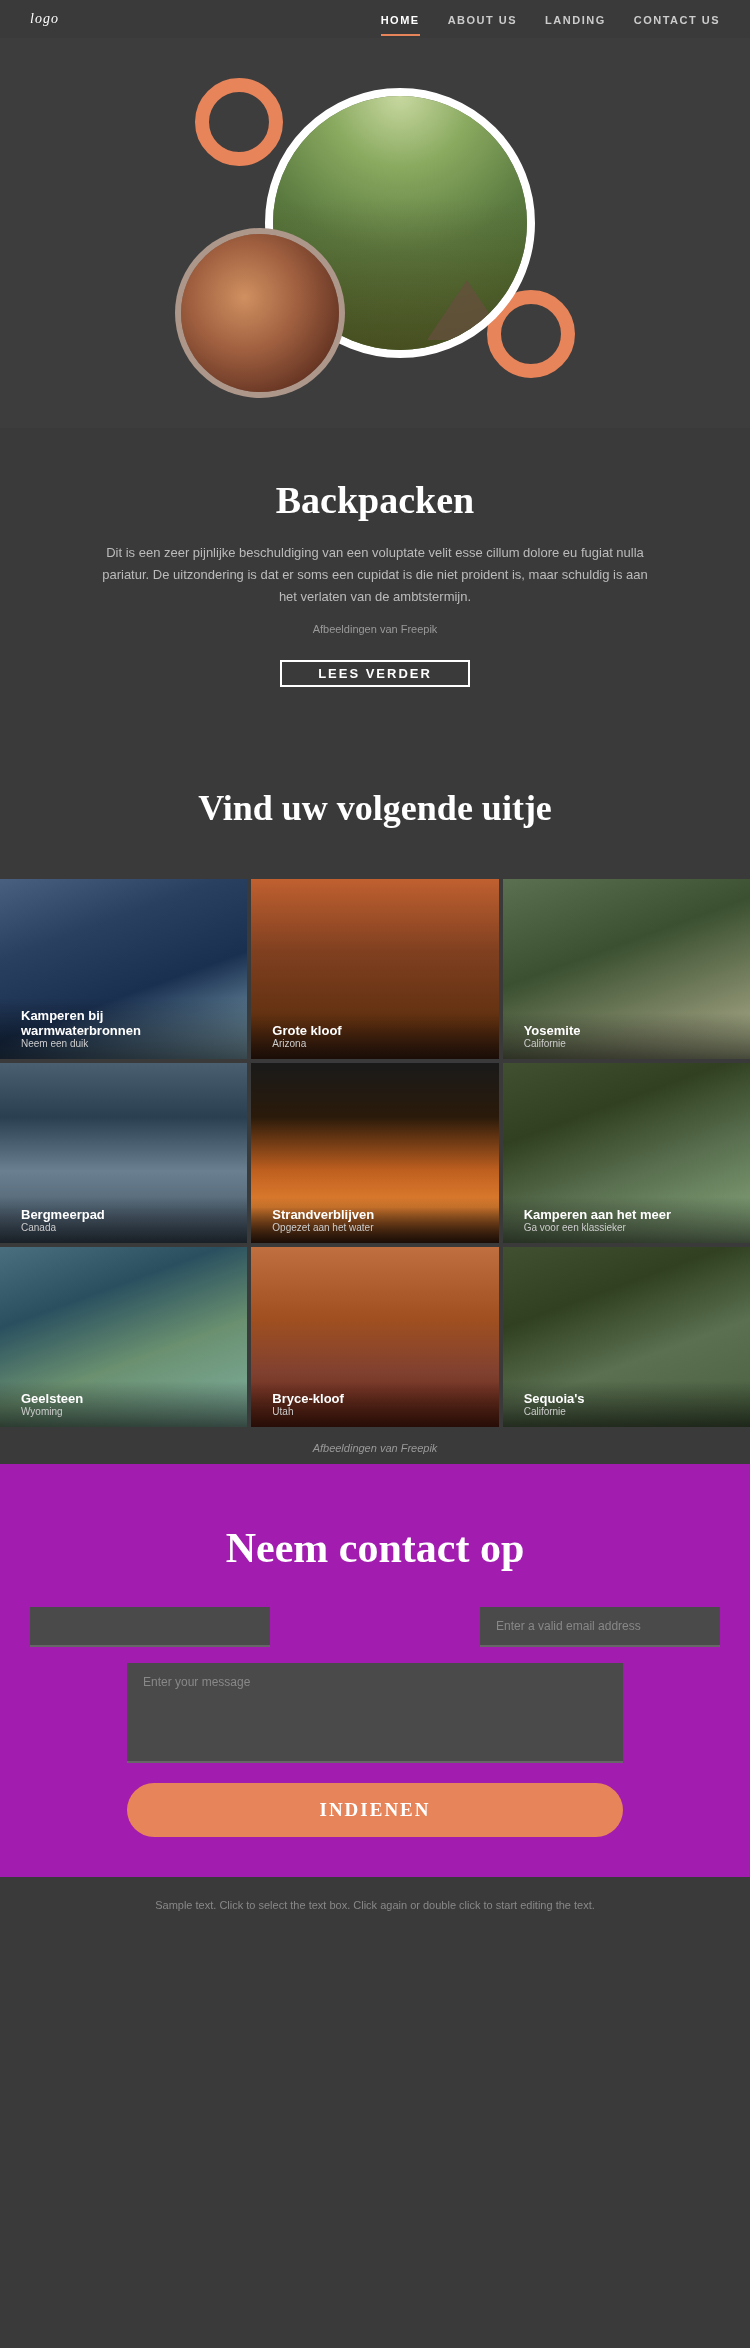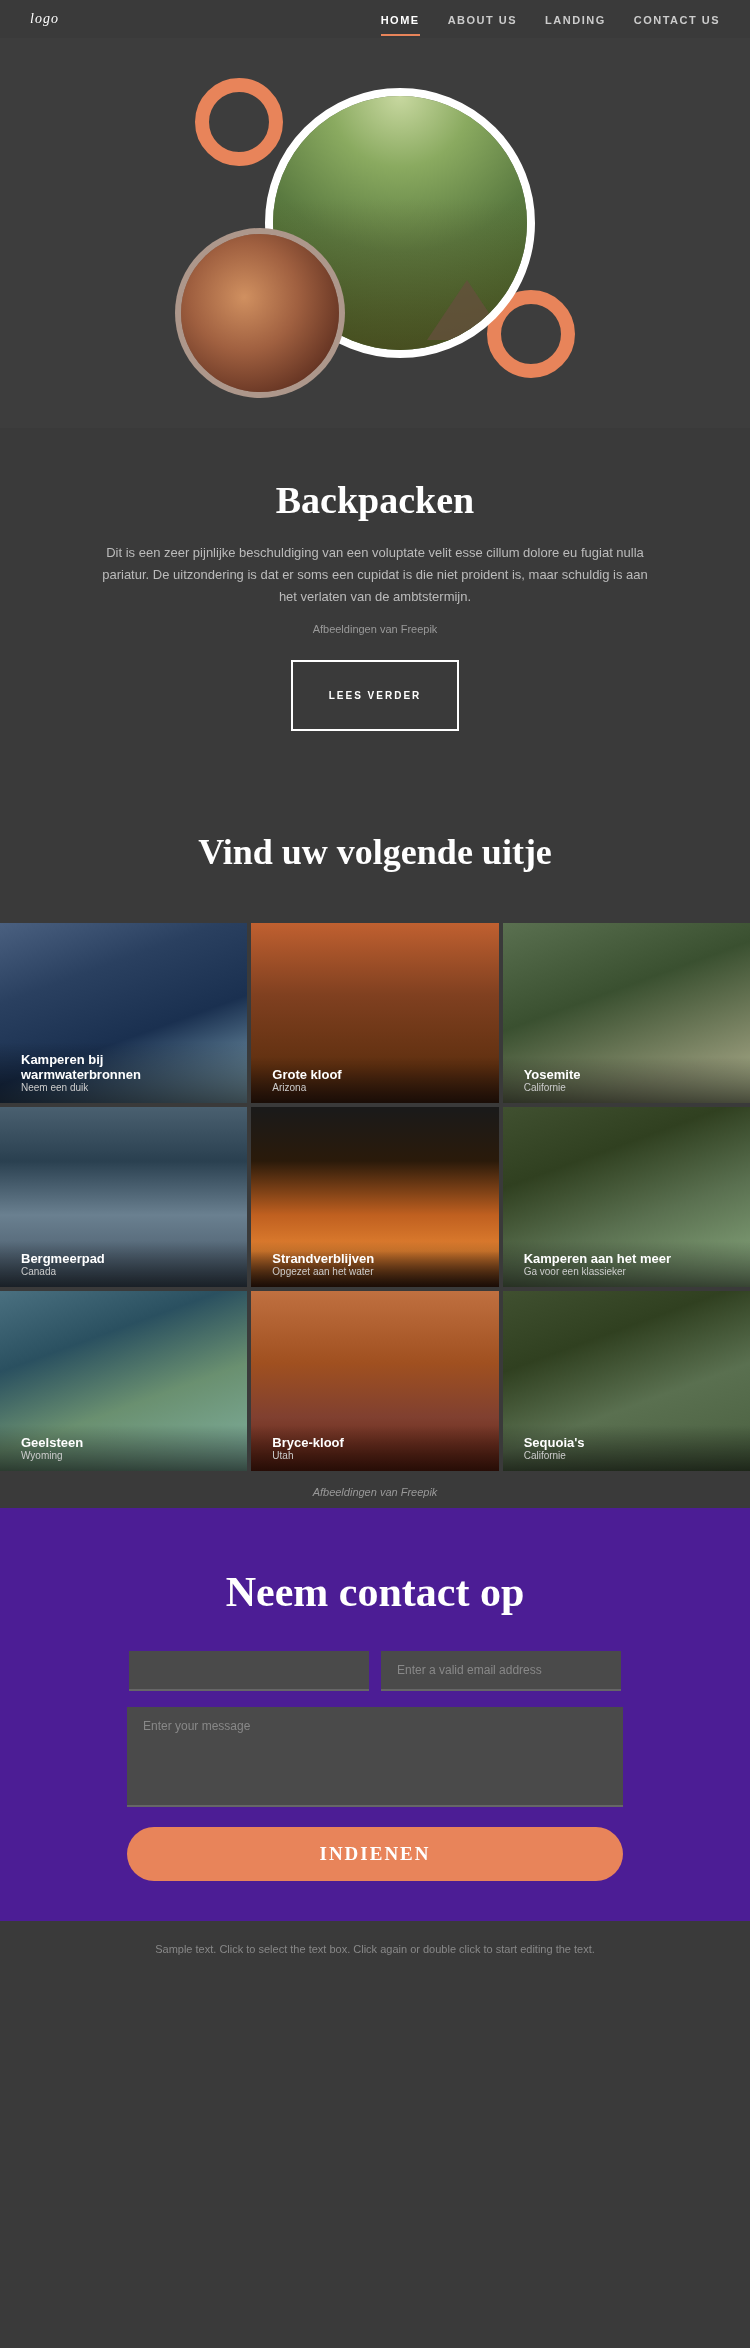--- a/index.html
+++ b/index.html
@@ -67,22 +67,22 @@
     .hero-credit {
       font-size: 11px;
       color: #999;
       margin-bottom: 25px;
       font-family: Arial, sans-serif;
     }
     .btn-outline {
       border: 2px solid #fff;
       background: transparent;
       color: #fff;
-      padding: 28px 36px;
-      font-size: 10px;
+      padding: 4px 36px;
+      font-size: 13px;
       letter-spacing: 2px;
       cursor: pointer;
       font-family: Arial, sans-serif;
       font-weight: 700;
     }
 
     
     .find-section {
       background: #3a3a3a;
       text-align: center;
@@ -179,36 +179,36 @@
       text-align: center;
       font-size: 11px;
       color: #999;
       padding: 15px 0 10px;
       font-family: Arial, sans-serif;
       font-style: italic;
     }
 
     
     .contact-section {
-      background: #4c1d95;
+      background: #a21caf;
       text-align: center;
       padding: 60px 30px 40px;
     }
     .contact-title {
       font-size: 42px;
       font-weight: 700;
       color: #fff;
       margin-bottom: 35px;
       font-family: Georgia, serif;
     }
     .form-row {
       display: flex;
       gap: 12px;
       margin-bottom: 16px;
-      justify-content: center;
+      justify-content: space-between;
     }
     .form-input {
       background: #4a4a4a;
       border: none;
       border-bottom: 2px solid #666;
       color: #ccc;
       padding: 12px 16px;
       font-size: 12px;
       font-family: Arial, sans-serif;
       width: 240px;

